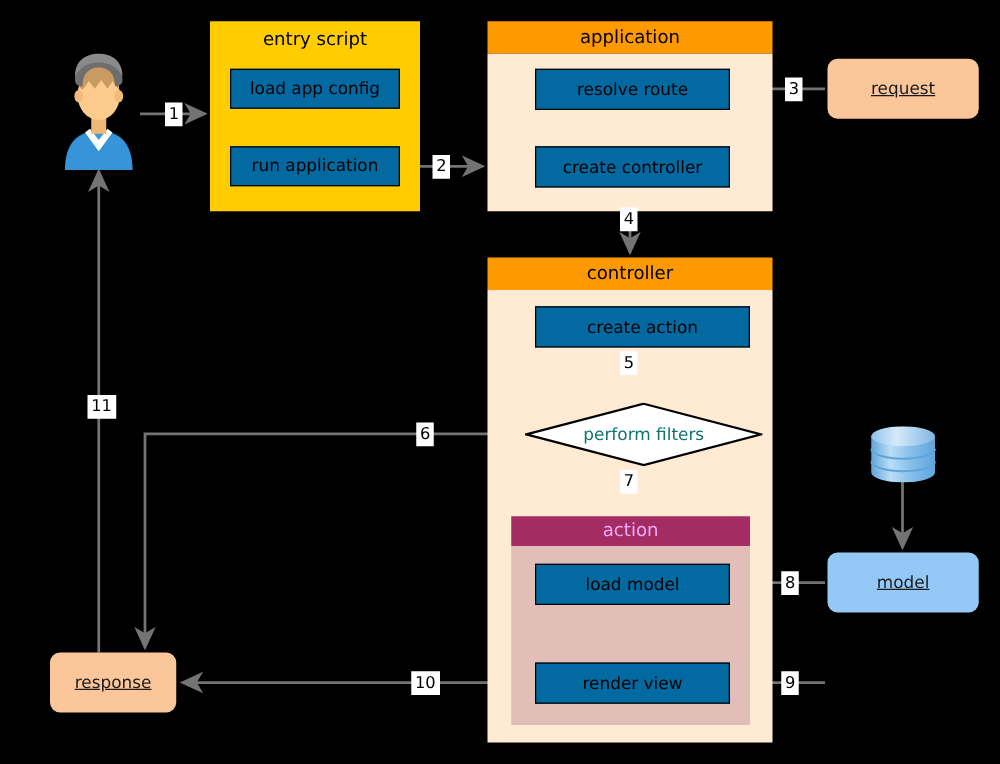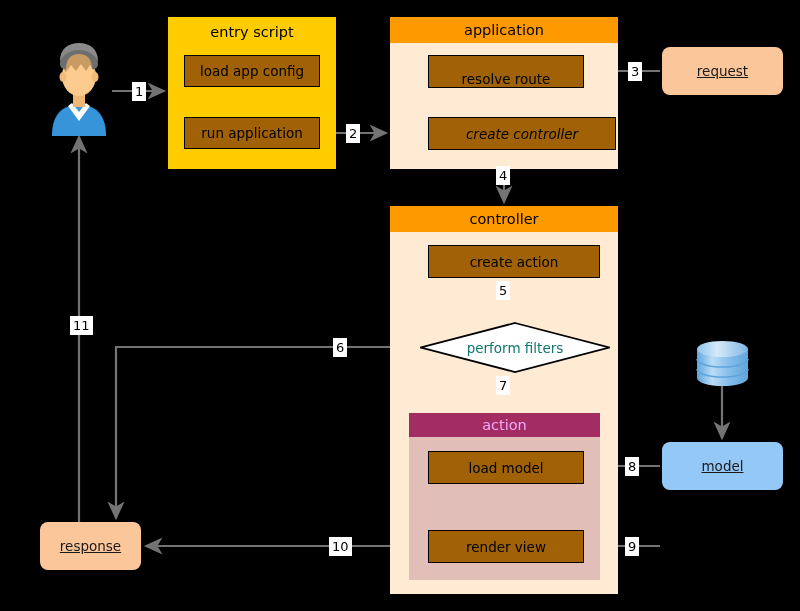--- a/index.html
+++ b/index.html
@@ -74,21 +74,21 @@
     position: absolute;
     left: 0;
     top: 24px;
     right: 0;
     bottom: 0;
     background: #E2BEB9;
   }
   
   .box {
     position: absolute;
-    background: #a16207;
+    background: #0369a1;
     border: 1.6px solid #000000;
     box-sizing: border-box;
     display: flex;
     align-items: center;
     justify-content: center;
     font-size: 13.5px;
     color: #000000;
   }
   
   .entity {
@@ -220,24 +220,24 @@
   <div class="box" style="left:184px; top:117px; width:136px; height:32px;">
     <span>run application</span>
   </div>
 
   <div class="panel" style="left:390px; top:17px; width:228px; height:152px;">
     <div class="app-panel-header">
       <div class="panel-title">application</div>
     </div>
     <div class="app-panel-body"></div>
   </div>
-  <div class="box" style="left:428px; top:55px; width:156px; height:33px;align-items:flex-end;">
+  <div class="box" style="left:428px; top:55px; width:156px; height:33px;">
     <span>resolve route</span>
   </div>
-  <div class="box" style="left:428px; top:117px; width:188px; height:33px;font-style:italic;">
+  <div class="box" style="left:428px; top:117px; width:156px; height:33px;">
     <span>create controller</span>
   </div>
 
   <div class="entity" style="left:662px; top:47px; width:121px; height:48px; background:#FBC79A;">
     <span>request</span>
   </div>
 
   <div class="panel" style="left:390px; top:206px; width:228px; height:388px;">
     <div class="app-panel-header">
       <div class="panel-title">controller</div>

